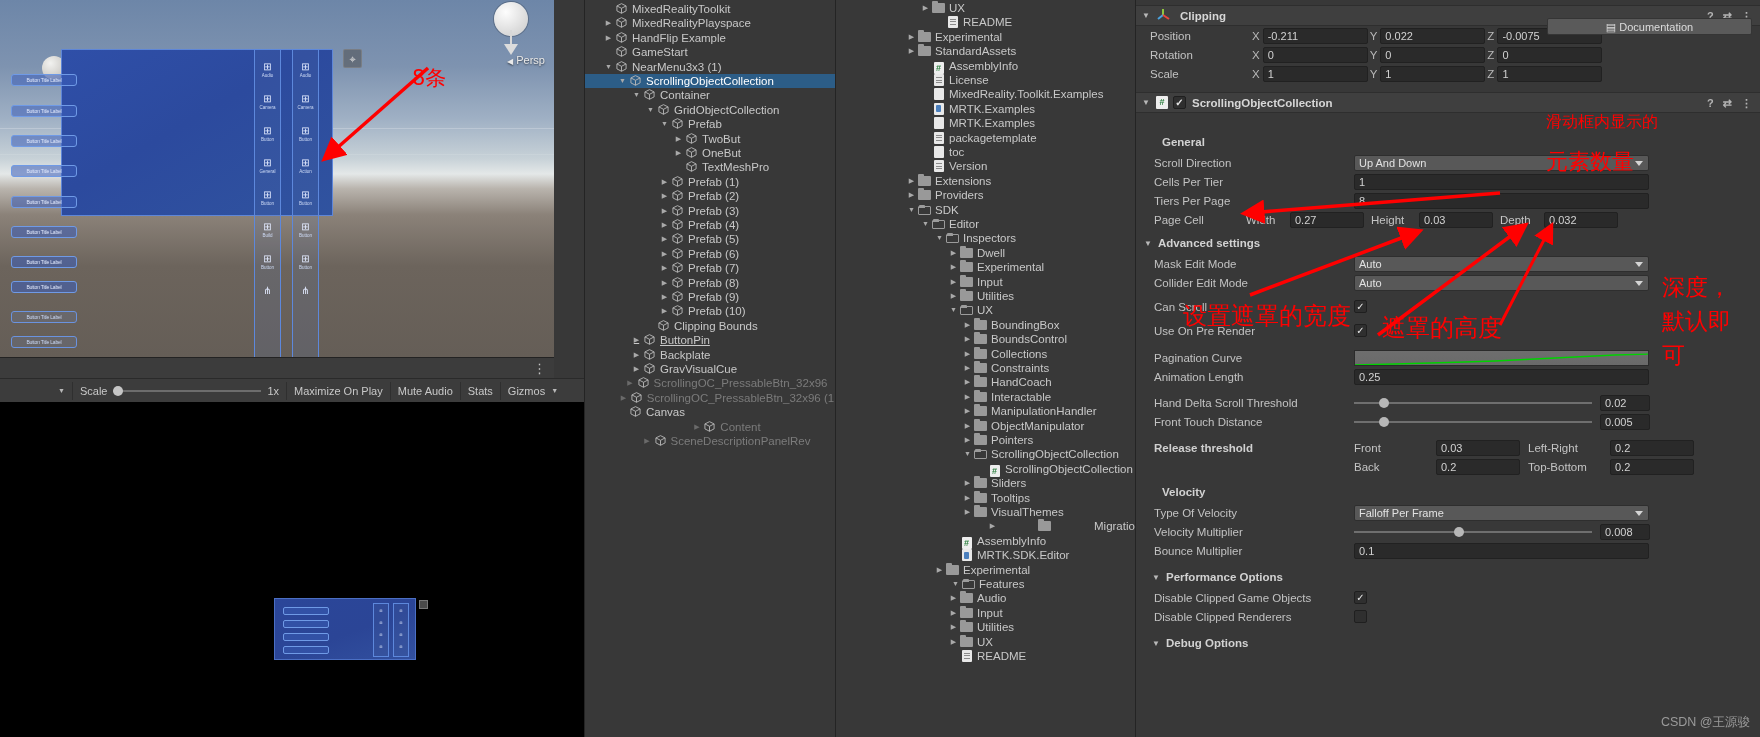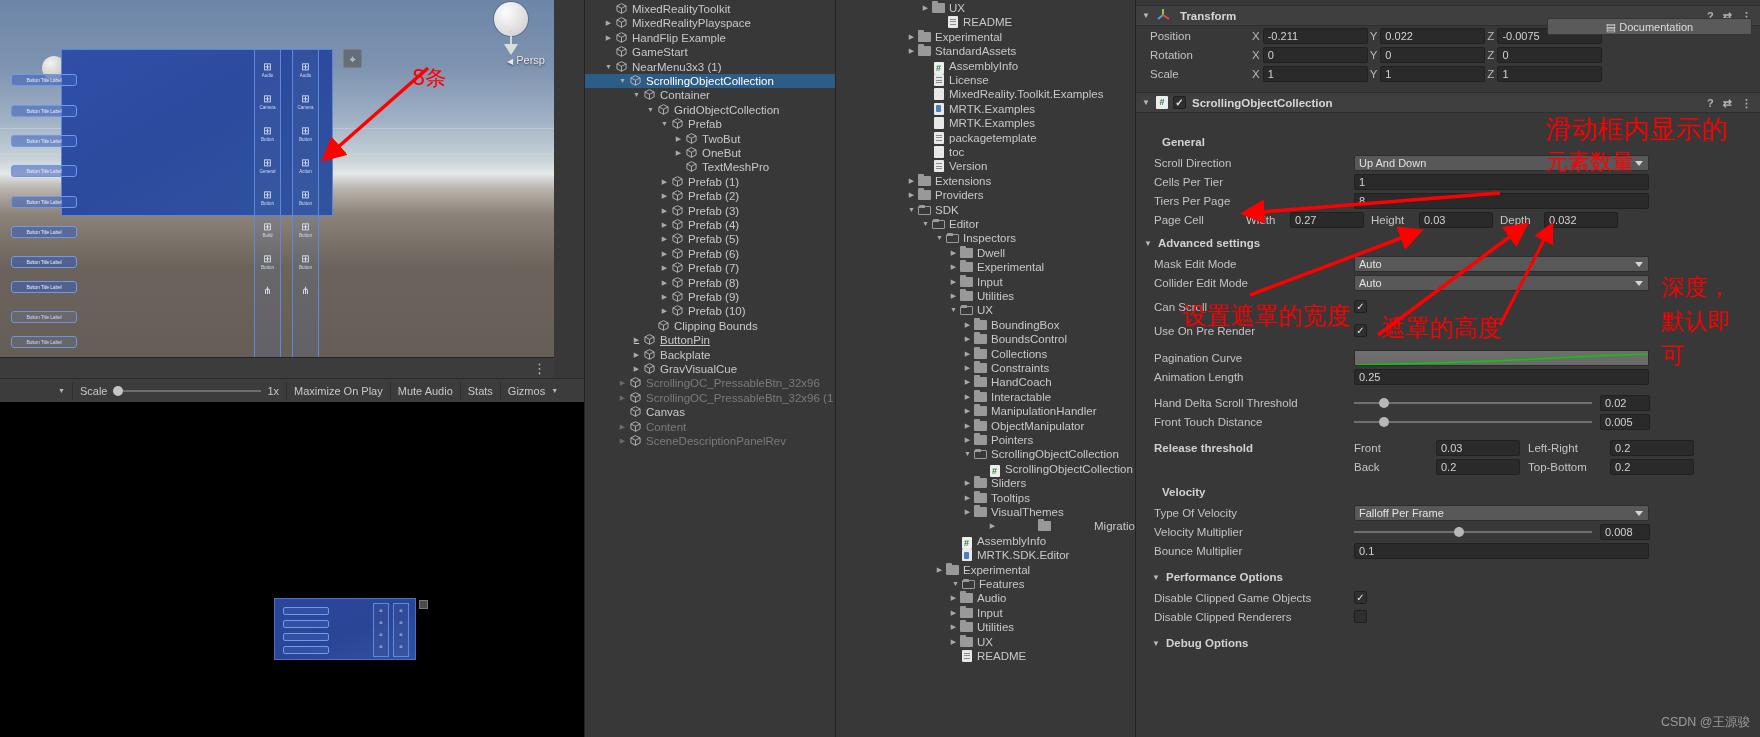--- a/index.html
+++ b/index.html
@@ -155,21 +155,21 @@
     position: absolute; left: 835px; top: 0; width: 300px; height: 737px;
     background: #383838; border-left: 1px solid #242424;
     overflow: hidden;
   }
   .tree-row {
     position: relative; height: 16px; line-height: 16px;
     font-size: 11.5px; color: #c8c8c8; white-space: nowrap;
     display: flex; align-items: center;
   }
   .tree-row.selected { background: #2c5d87; color: #fff; }
-  .tree-row.dim { color: #7b7b7b; }
+  .tree-row.dim { color: #7b7b7b; justify-content: center; }
   .tw { display: inline-block; width: 11px; flex: 0 0 11px;
         font-size: 7px; color: #a9a9a9; text-align: center; }
   .tw.empty { color: transparent; }
   .tree-row.dim .tw { color: #6a6a6a; }
 
   
   .ico { display: inline-block; width: 15px; flex: 0 0 15px;
          text-align: center; margin-right: 3px; }
   .cube { display:inline-block; width:11px; height:11px; position:relative; vertical-align:-1px; }
   .cube svg { display:block; }
@@ -981,21 +981,21 @@
 
     <div class="comp-header" style="margin-top:5px;">
       <span class="foldout">▼</span>
       <span style="display:inline-block;width:24px;">
         <svg width="15" height="13" viewBox="0 0 15 13">
           <line x1="7" y1="7" x2="7" y2="1" stroke="#8ec63f" stroke-width="2"></line>
           <line x1="7" y1="7" x2="2" y2="11" stroke="#4aa3df" stroke-width="2"></line>
           <line x1="7" y1="7" x2="13" y2="11" stroke="#e8453c" stroke-width="2"></line>
         </svg>
       </span>
-      <span>Transform</span>
+      <span>Clipping</span>
       <span class="hdr-icons">
         <span class="hdr-ico">?</span>
         <span class="hdr-ico">⇄</span>
         <span class="hdr-ico">⋮</span>
       </span>
     </div>
 
     <div class="row" style="padding-left:14px;">
       <span class="lbl" style="width:100px;flex:0 0 100px;">Position</span>
       <span class="axis">X</span>
@@ -1192,21 +1192,21 @@
 
     <line x1="1250" y1="295" x2="1404" y2="237" stroke="#ff0000" stroke-width="3.5" marker-end="url(#ah)"></line>
 
     <line x1="1378" y1="335" x2="1512" y2="235" stroke="#ff0000" stroke-width="3.5" marker-end="url(#ah)"></line>
 
     <line x1="1500" y1="325" x2="1545" y2="238" stroke="#ff0000" stroke-width="3" marker-end="url(#ah)"></line>
   </svg>
 
   <div class="ann-text" style="left:412px;top:64px;font-size:21px;">8条</div>
 
-  <div class="ann-text" style="left:1546px;top:112px;font-size:26px;">滑动框内显示的</div>
+  <div class="ann-text" style="left:1546px;top:112px;font-size:16px;">滑动框内显示的</div>
   <div class="ann-text" style="left:1546px;top:147px;font-size:22px;">元素数量</div>
 
   <div class="ann-text" style="left:1183px;top:300px;font-size:24px;">设置遮罩的宽度</div>
   <div class="ann-text" style="left:1382px;top:312px;font-size:24px;">遮罩的高度</div>
 
   <div class="ann-text" style="left:1662px;top:272px;font-size:23px;">深度，</div>
   <div class="ann-text" style="left:1662px;top:306px;font-size:23px;">默认即</div>
   <div class="ann-text" style="left:1662px;top:340px;font-size:23px;">可</div>
 
   <div id="watermark">CSDN @王源骏</div>

